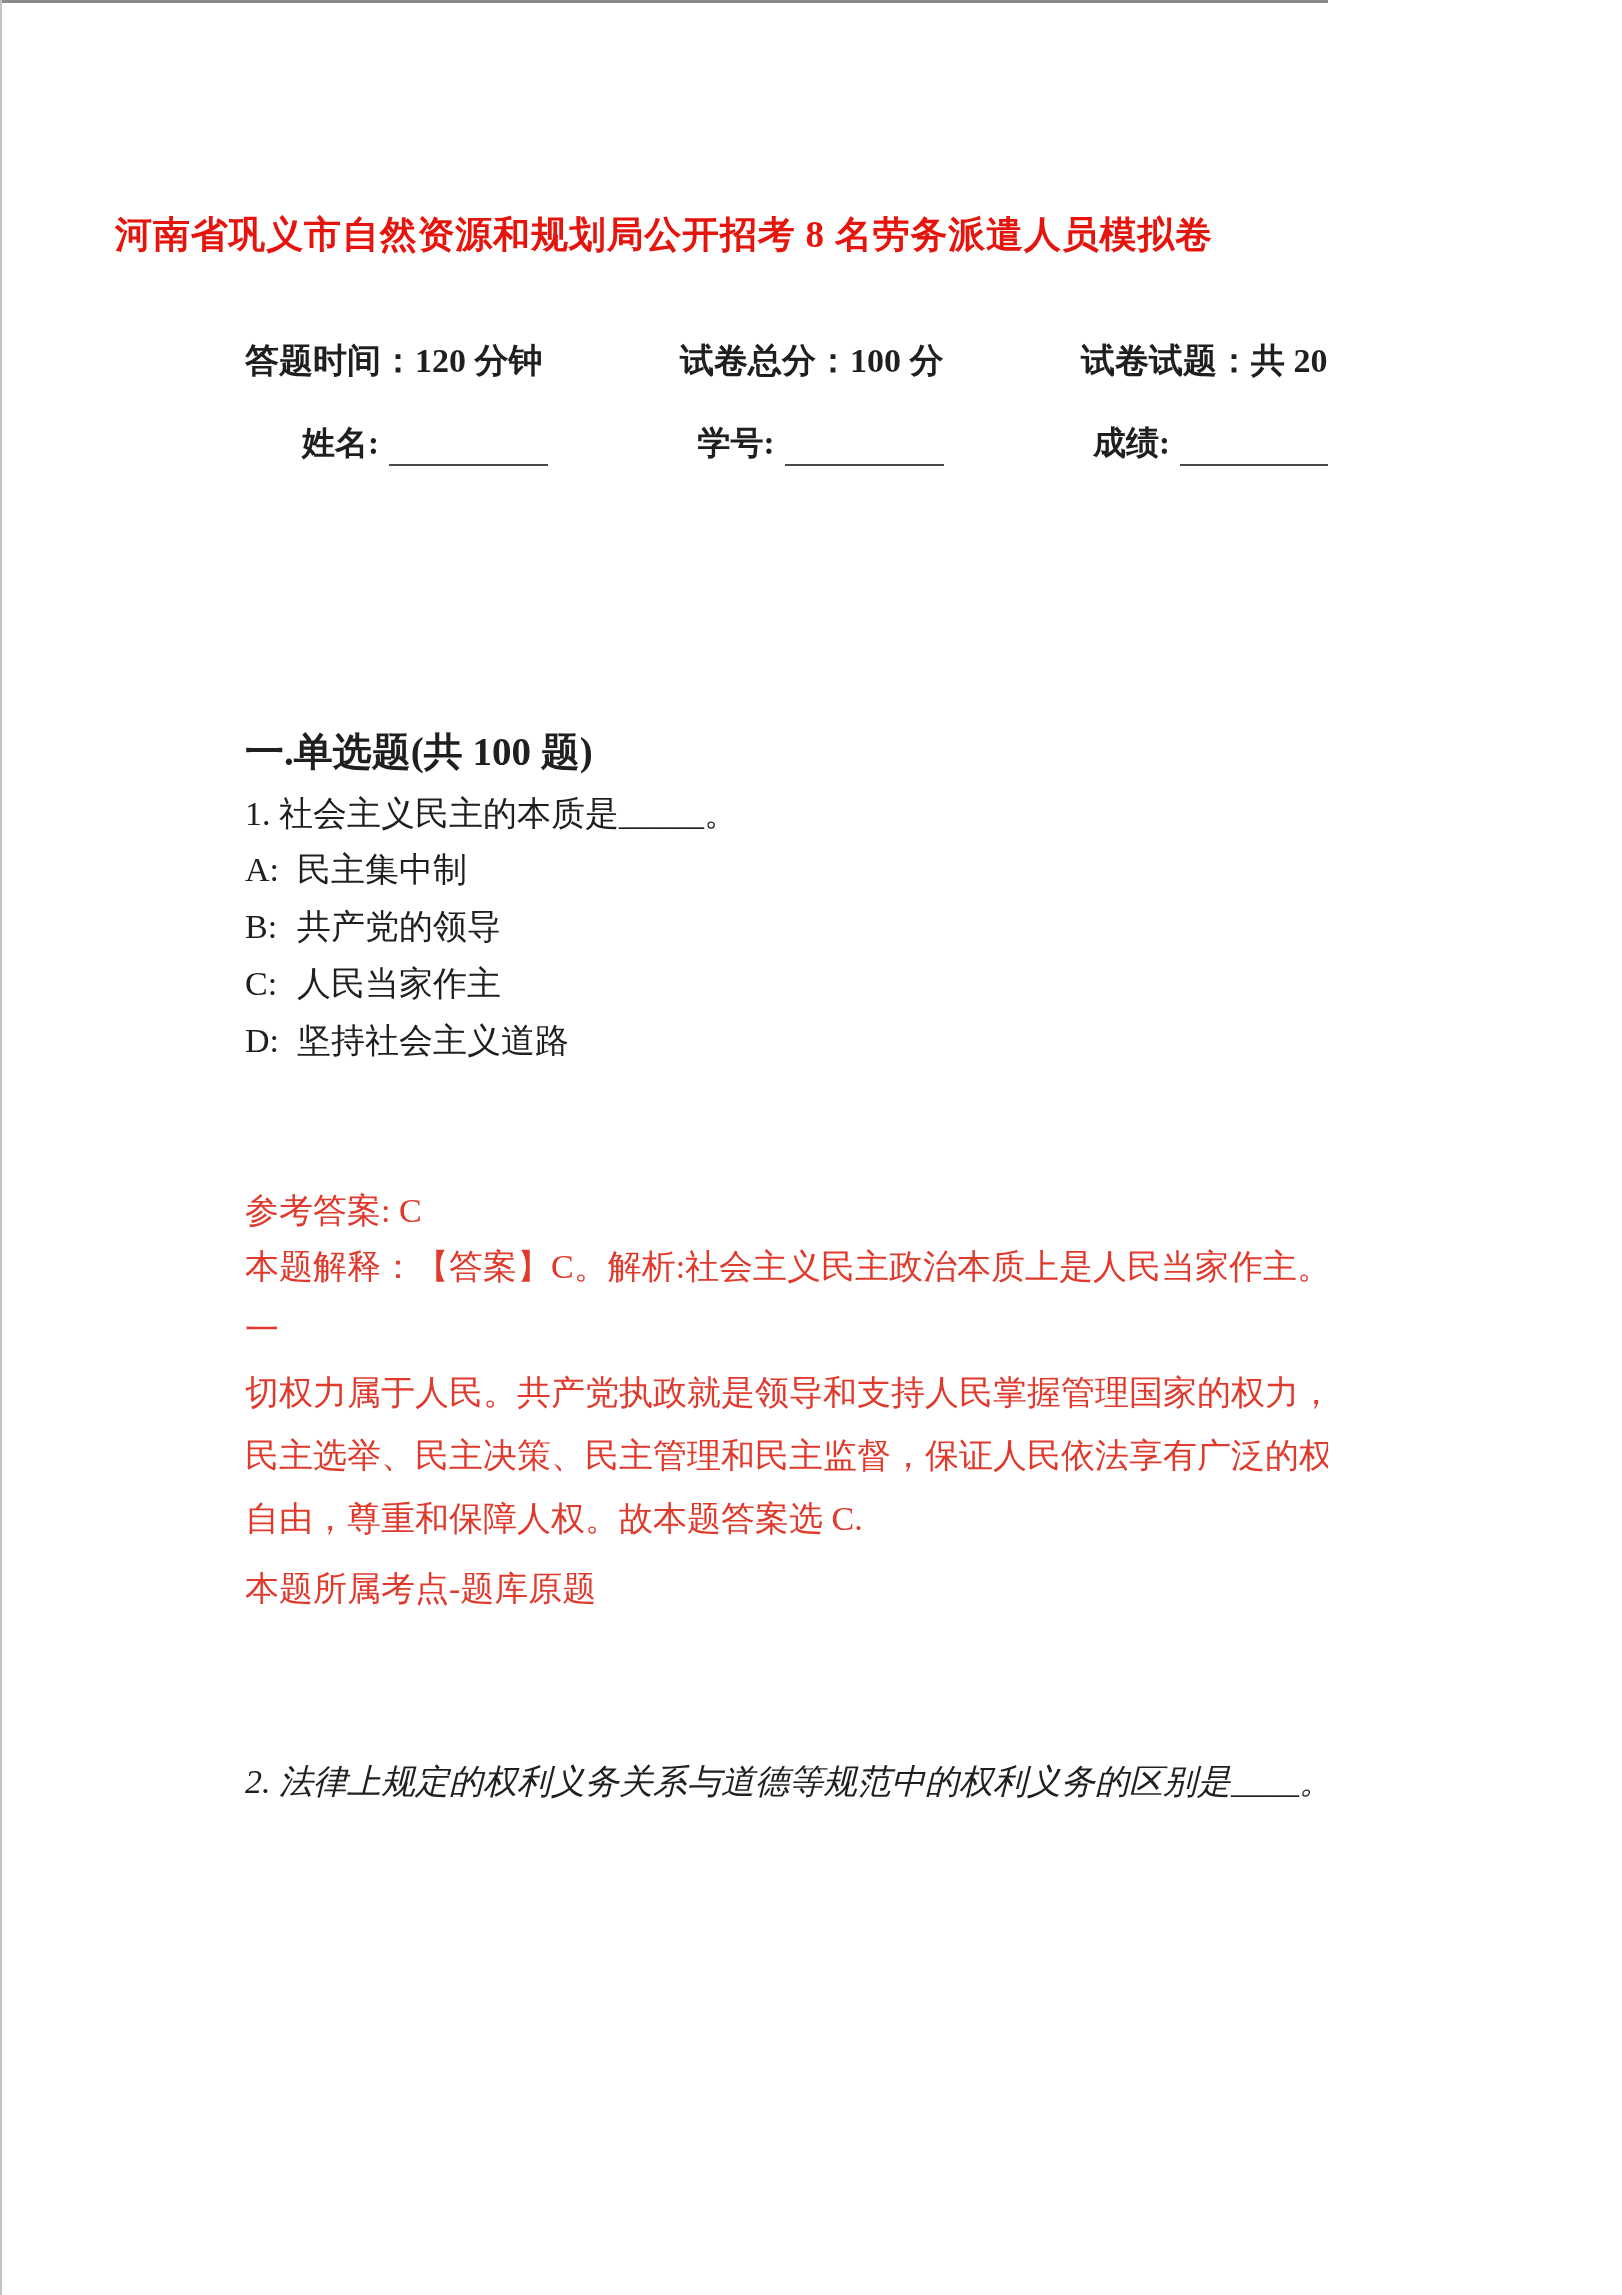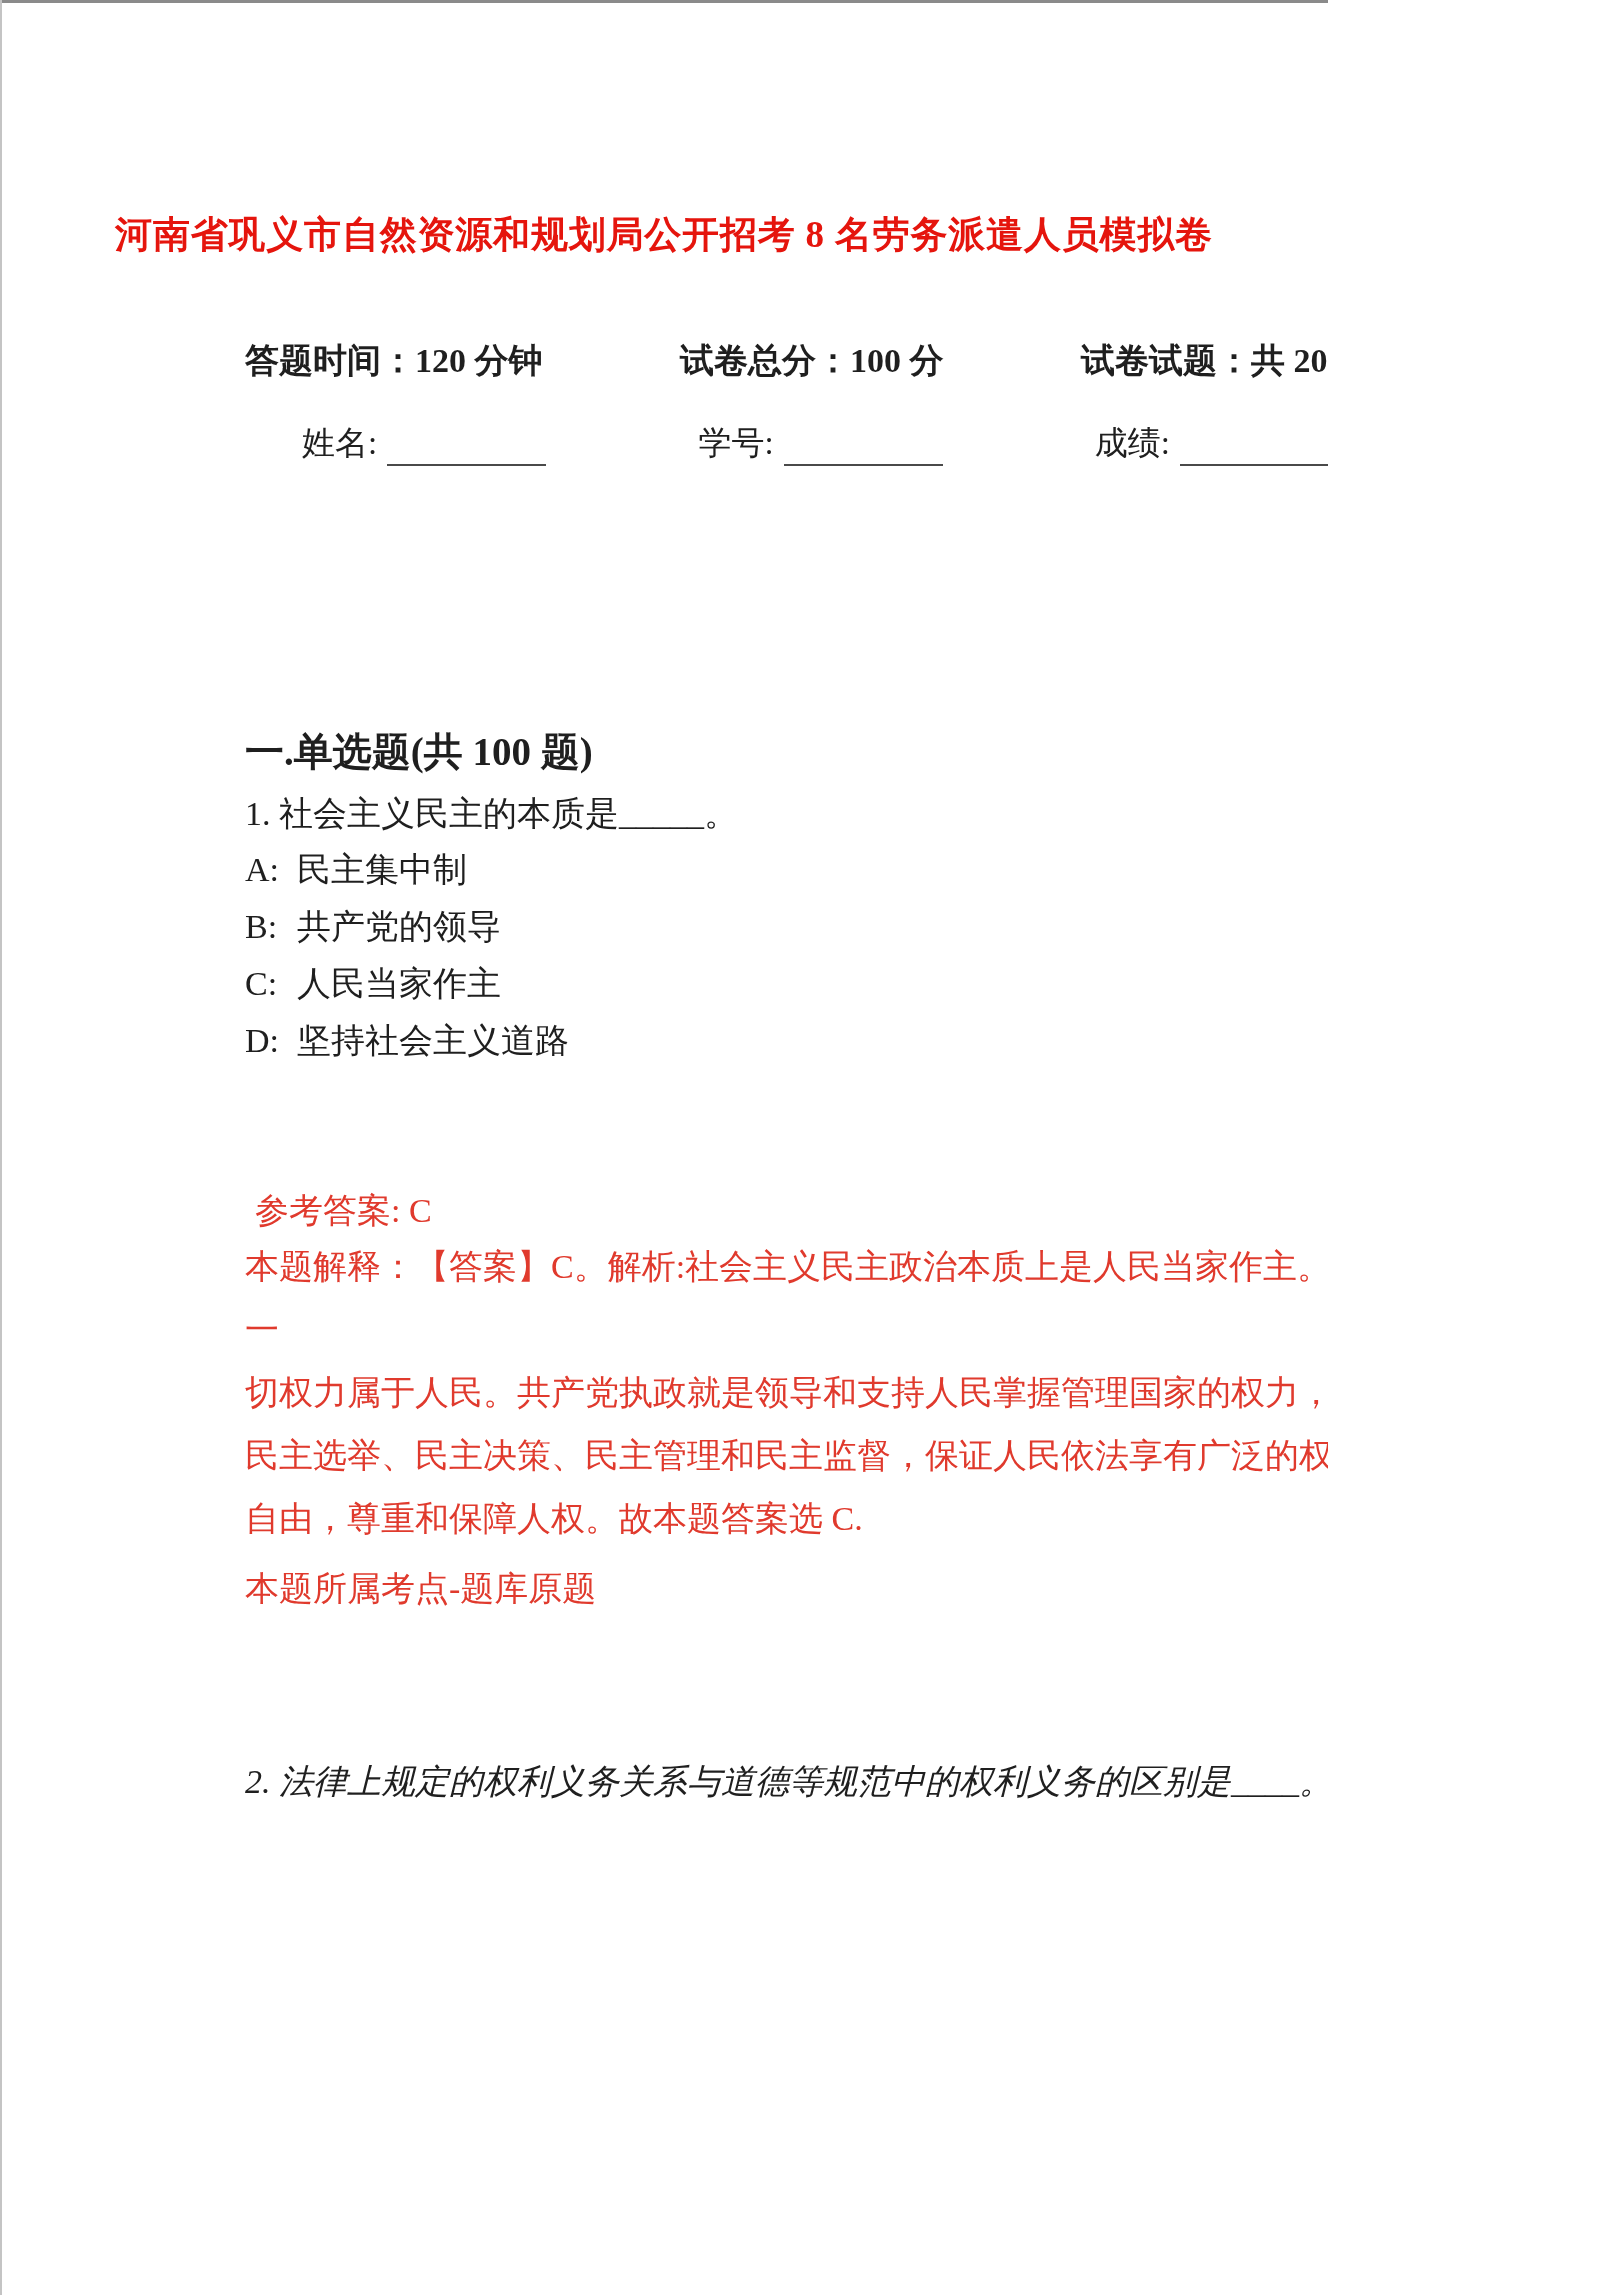--- a/index.html
+++ b/index.html
@@ -41,21 +41,21 @@
     font-weight: 700;
     white-space: nowrap;
     gap: 20px;
   }
   .fields-row {
     position: absolute; top: 421px; left: 302px;
     width: 1037px;
     display: flex;
     justify-content: space-between;
     font-size: 33px;
-    font-weight: 400;
+    font-weight: 700;
     white-space: nowrap;
   }
   .field { display: inline-flex; align-items: flex-end; }
   .blank-line {
     display: inline-block;
     width: 159px;
     height: 37px;
     margin-left: 10px;
     border-bottom: 2.5px solid #4a4a4a;
   }
@@ -76,21 +76,21 @@
   .q1-options { top: 847px; }
   .q2-options { top: 1822px; }
   .q1-options .option { height: 57px; }
   .q2-options .option { height: 60px; }
   .option { white-space: nowrap; }
   .opt-label { display: inline-block; }
   .q1-options .opt-label { width: 52px; }
   .q2-options .opt-label { width: 63px; }
   .red { color: #e03a2d; }
   .ref-answer {
-    position: absolute; top: 1188px; left: 255px;
+    position: absolute; top: 1188px; left: 245px;
     font-size: 34px;
     white-space: nowrap;
   }
   .explanation {
     position: absolute; top: 1235px; left: 245px;
     width: 1166px;
     font-size: 34px;
     line-height: 63px;
     white-space: pre-line;
   }

